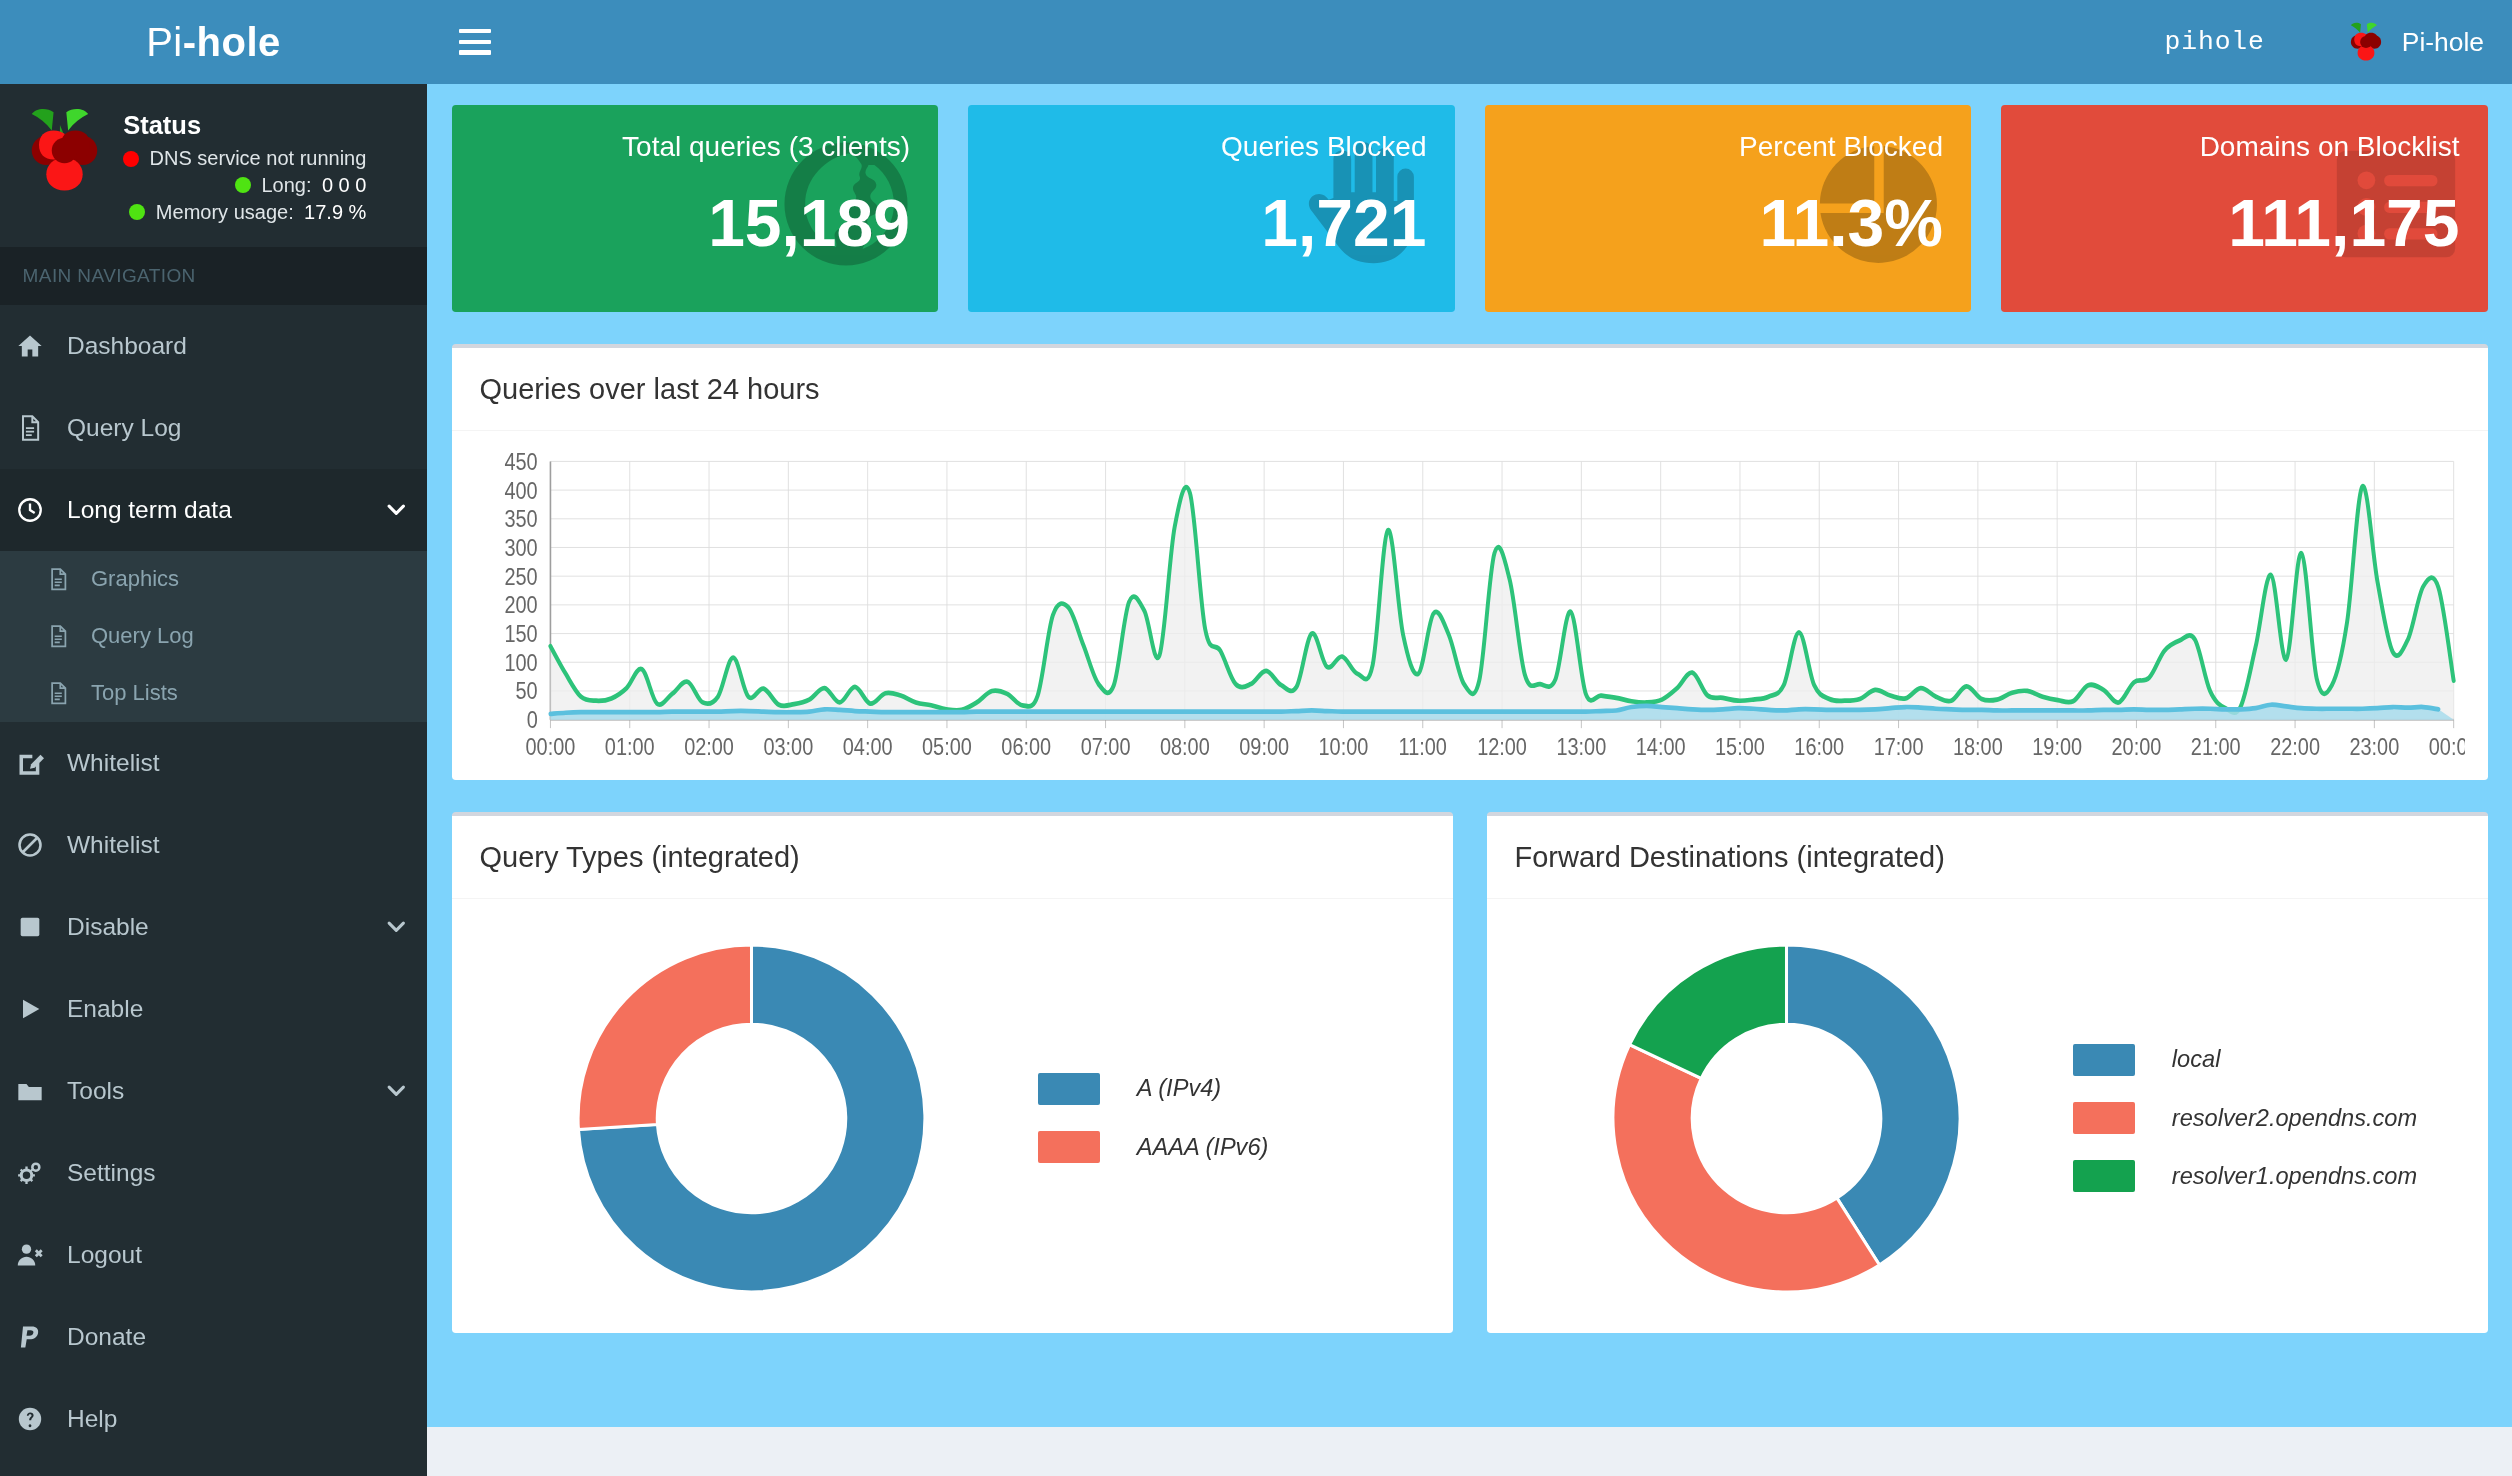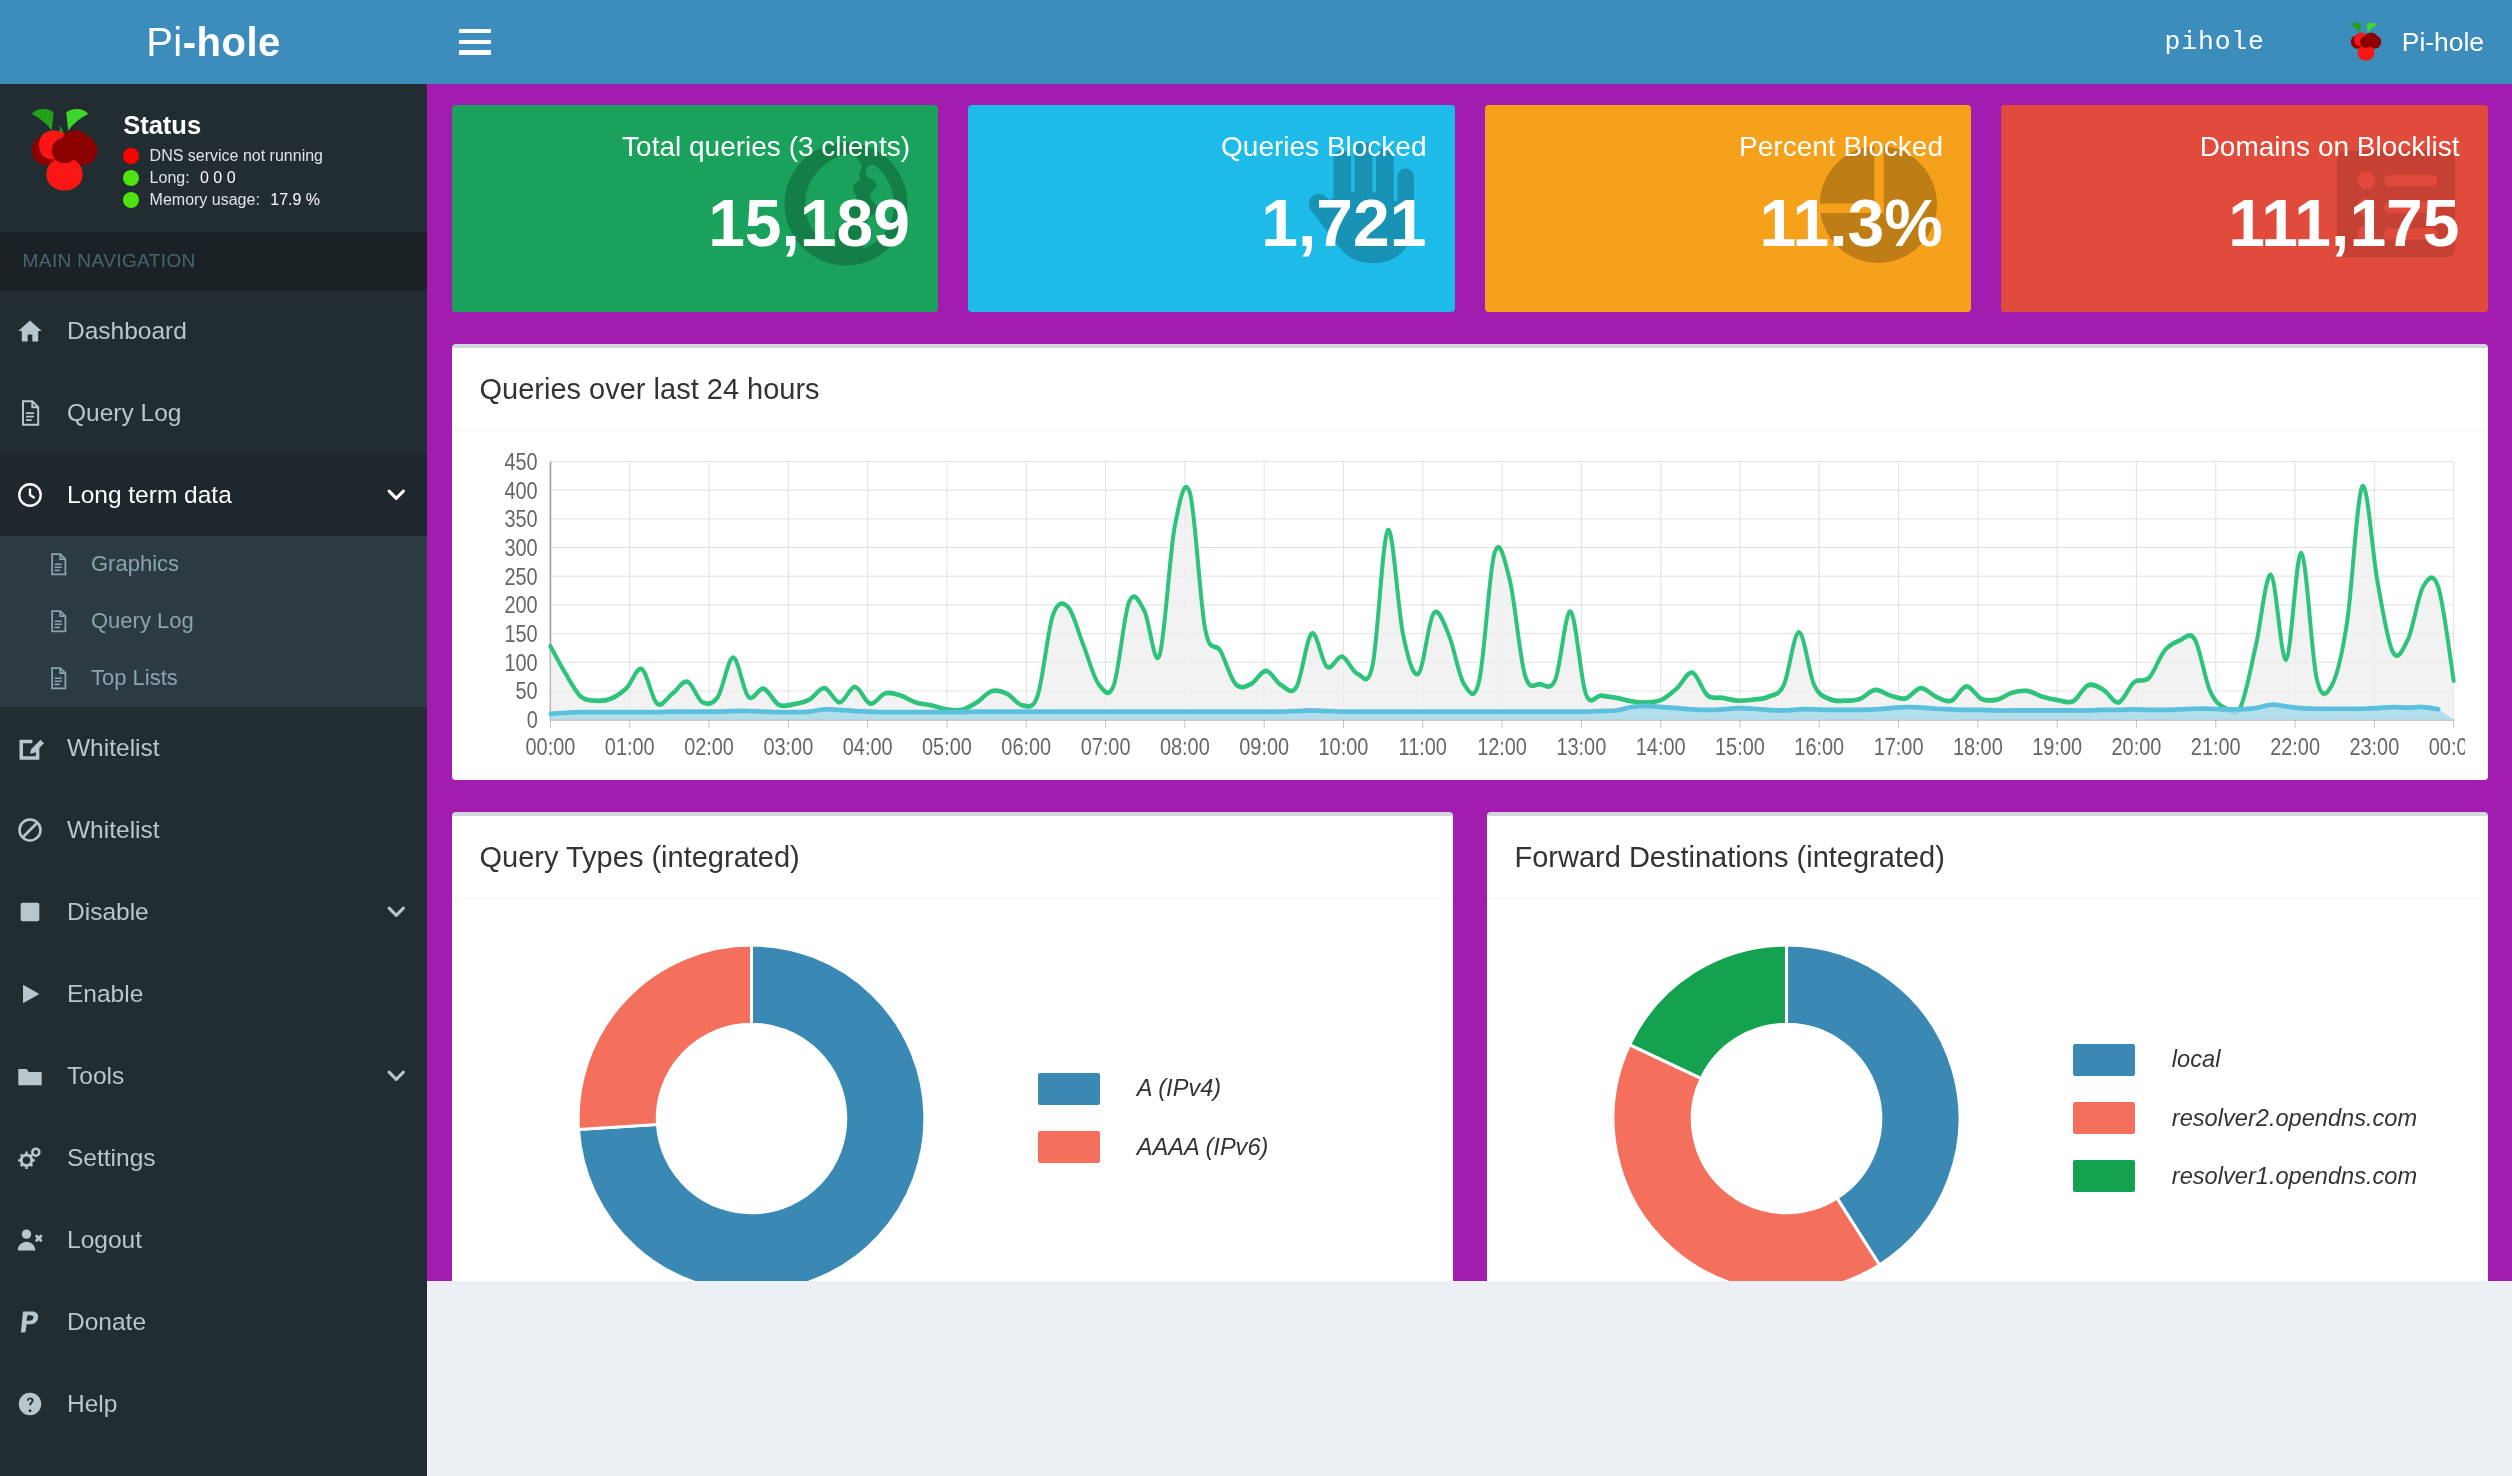--- a/index.html
+++ b/index.html
@@ -17,21 +17,21 @@
     height: 84px; background: #3c8dbc; display: flex; align-items: center;
     justify-content: center; color: #fff; font-size: 40px; letter-spacing: 0.5px;
   }
   .logo-bar .thin { font-weight: 300; }
   .logo-bar .bold { font-weight: 700; }
 
   .status-panel { display: flex; align-items: flex-start; padding: 21px 17px 19px 19px; gap: 13.2px; }
   .rpi-logo { width: 91px; height: 91px; flex: 0 0 91px; }
   .status-text { padding-top: 5.7px; }
   .status-title { color: #fff; font-size: 25.5px; font-weight: 700; margin-bottom: 7.5px; }
-  .status-row { display: flex; align-items: center; gap: 10.4px; margin-bottom: 3.8px; font-size: 16px; color: #dfe5e8; }
+  .status-row { display: flex; align-items: center; gap: 10.4px; margin-bottom: 3.8px; font-size: 20px; color: #dfe5e8; justify-content: flex-end; }
   .dot { width: 16px; height: 16px; border-radius: 50%; flex: 0 0 16px; }
   .dot.red { background: #ff0000; }
   .dot.green { background: #4fe312; }
   .status-row .val { color: #fff; }
 
   .nav-header {
     background: #1a2226; color: #4b646f; font-size: 19px;
     padding: 18px 23.6px 18px 22.6px; letter-spacing: 0.4px;
   }
   .nav { list-style: none; }
@@ -49,21 +49,21 @@
 
   .subnav { list-style: none; background: #2c3b41; }
   .subnav li a {
     display: flex; align-items: center; gap: 19px;
     padding: 0 19px 0 40px; height: 57px;
     color: #8aa4af; font-size: 22px; text-decoration: none;
   }
   .subnav .nav-icon { width: 28px; flex: 0 0 28px; }
 
   
-  .main { flex: 1 1 auto; height: 1281px; overflow: hidden; background: #a21caf; }
+  .main { flex: 1 1 auto; height: 1427px; overflow: hidden; background: #7dd3fc; }
   .topbar {
     height: 84px; background: #3c8dbc; display: flex; align-items: center;
     padding: 0 28px 0 32px; color: #fff;
   }
   .hamburger { width: 32px; height: 26.4px; display: flex; flex-direction: column; justify-content: space-between; cursor: pointer; }
   .hamburger span { display: block; height: 4.7px; background: #fff; border-radius: 0.9px; }
   .topbar-spacer { flex: 1 1 auto; }
   .host-name { font-family: "Liberation Mono", monospace; font-size: 26.4px; letter-spacing: 0.9px; margin-right: 80px; }
   .brand { display: flex; align-items: center; gap: 15px; font-size: 26.4px; }
   .brand-logo { width: 42px; height: 42px; }

